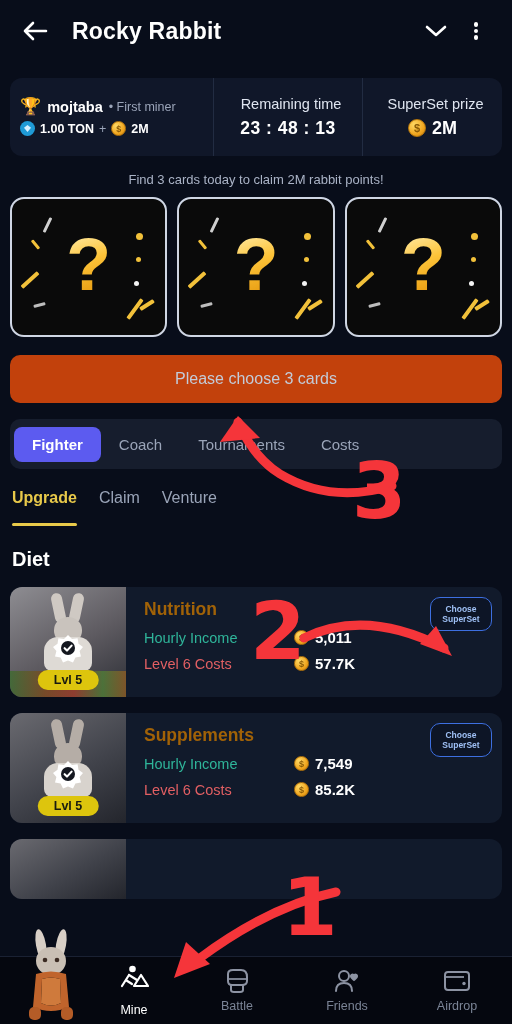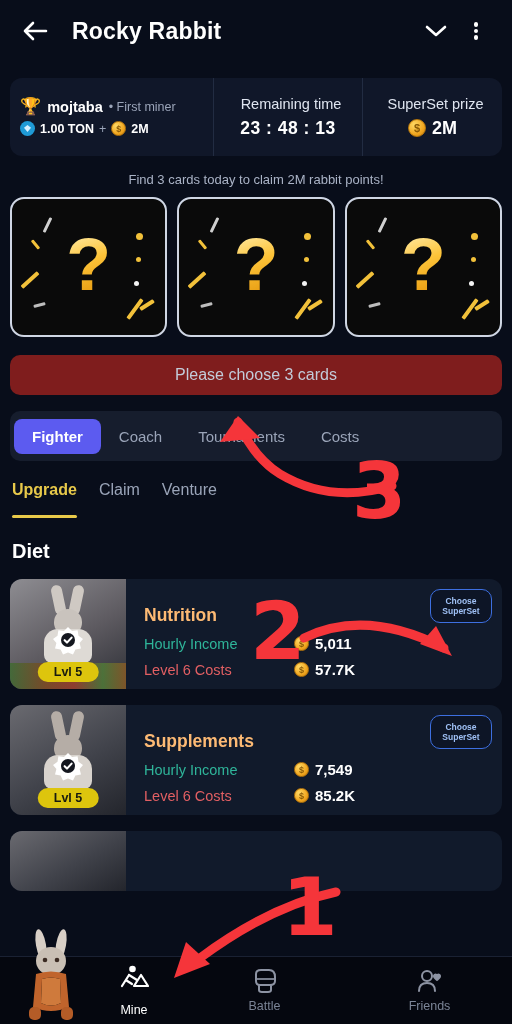--- a/index.html
+++ b/index.html
@@ -70,21 +70,21 @@
   .sp3{ width:7px; height:7px; border-radius:50%; right:22px; top:34px;}
   .sp4{ width:5px; height:5px; border-radius:50%; right:24px; top:58px;}
   .sp5{ width:4px; height:22px; left:16px; top:70px; transform:rotate(48deg);}
   .sp6{ width:5px; height:5px; border-radius:50%; right:26px; top:82px; background:#f3f3f3;}
   .sp7{ width:4px; height:24px; right:28px; bottom:14px; transform:rotate(36deg);}
   .sp8{ width:4px; height:16px; right:16px; bottom:22px; transform:rotate(58deg);}
   .sp9{ width:3px; height:12px; left:26px; bottom:24px; transform:rotate(76deg); background:#bdbdbd;}
 
   
   .choosebtn{
-    margin:18px 10px 0 10px; height:40px; border-radius:10px; background:#7f1d1d;
+    margin:18px 10px 0 10px; height:48px; border-radius:10px; background:#c2410c;
     display:flex; align-items:center; justify-content:center;
     font-size:16px; color:#c3cbd9; cursor:pointer;
   }
 
   
   .segwrap{ margin:16px 10px 0 10px; height:50px; background:#161d2d; border-radius:10px;
     display:flex; align-items:center; padding:0 4px; }
   .seg{ padding:9px 18px; border-radius:8px; font-size:15px; color:#9aa4b8; cursor:pointer; white-space:nowrap; }
   .seg.active{ background:#5c5bf0; color:#fff; font-weight:bold; }
 
@@ -112,21 +112,21 @@
   .bun.brownish .head,.bun.brownish .ear{ background:#b5ada6; }
   .bun.brownish .body{ background:#d8d3cd; }
   .food{ position:absolute; left:0; right:0; bottom:0; height:26px;
          background:linear-gradient(90deg,#3f6b33,#7d4a22 30%,#9c3c2c 55%,#4f7a38 80%,#8a5a26); opacity:.85; }
   .medal{ position:absolute; left:50%; top:46px; transform:translateX(-50%);
           width:32px; height:32px; }
   .lvl{ position:absolute; left:50%; bottom:7px; transform:translateX(-50%);
         background:#ddc50d; color:#171a10; font-size:12.5px; font-weight:bold;
         padding:3px 16px; border-radius:11px; white-space:nowrap; }
   .item-body{ flex:1; padding:10px 12px 10px 18px; position:relative; }
-  .item-name{ font-size:17.5px; font-weight:bold; color:#fdba74; margin-top:16px; }
+  .item-name{ font-size:17.5px; font-weight:bold; color:#a16207; margin-top:2px; }
   .stat{ display:flex; align-items:center; margin-top:9px; }
   .stat-label{ width:150px; font-size:14.5px; }
   .lb-green{ color:#2fb59a; }
   .lb-red{ color:#e25f63; }
   .stat-val{ display:flex; align-items:center; gap:6px; font-size:15px; font-weight:bold; color:#fff; }
   .superset{ position:absolute; right:10px; top:10px; width:62px; height:34px;
     border:1.6px solid #3d6fe0; border-radius:10px; background:#0d1526;
     display:flex; flex-direction:column; align-items:center; justify-content:center;
     font-size:8.5px; font-weight:bold; color:#9fc0f5; line-height:1.2; cursor:pointer; }
 
@@ -379,20 +379,28 @@
       <span class="navlabel">Battle</span>
     </div>
     <div class="navitem">
       <svg width="28" height="26" viewBox="0 0 28 26">
         <circle cx="11" cy="8" r="5" stroke="#8d93a3" stroke-width="2" fill="none"></circle>
         <path d="M3 23 Q3 15 11 15 Q19 15 19 23" stroke="#8d93a3" stroke-width="2" fill="none" stroke-linecap="round"></path>
         <path d="M21 6 a2.6 2.6 0 0 1 4 2.6 c0 2-4 4.6-4 4.6 s-4-2.6-4-4.6 a2.6 2.6 0 0 1 4-2.6 z" fill="#8d93a3"></path>
       </svg>
       <span class="navlabel">Friends</span>
     </div>
+    <div class="navitem">
+      <svg width="30" height="26" viewBox="0 0 30 26">
+        <rect x="3" y="4" width="24" height="18" rx="3" stroke="#8d93a3" stroke-width="2" fill="none"></rect>
+        <path d="M3 9 L22 9" stroke="#8d93a3" stroke-width="1.8"></path>
+        <circle cx="22" cy="15.5" r="1.7" fill="#8d93a3"></circle>
+      </svg>
+      <span class="navlabel">Airdrop</span>
+    </div>
   </div>
 
   <svg class="anno" style="left:210px;top:408px;width:210px;height:100px;">
     <path d="M182 78 Q120 96 70 66 Q44 50 28 14" stroke="#f5353a" stroke-width="9" fill="none" stroke-linecap="round"></path>
     <path d="M28 8 L10 34 L50 30 Z" fill="#f5353a"></path>
   </svg>
   <div class="anno-num" style="left:352px;top:452px;font-size:78px;">3</div>
 
   <svg class="anno" style="left:296px;top:600px;width:200px;height:80px;">
     <path d="M8 38 Q70 8 148 48" stroke="#f5353a" stroke-width="9" fill="none" stroke-linecap="round"></path>

